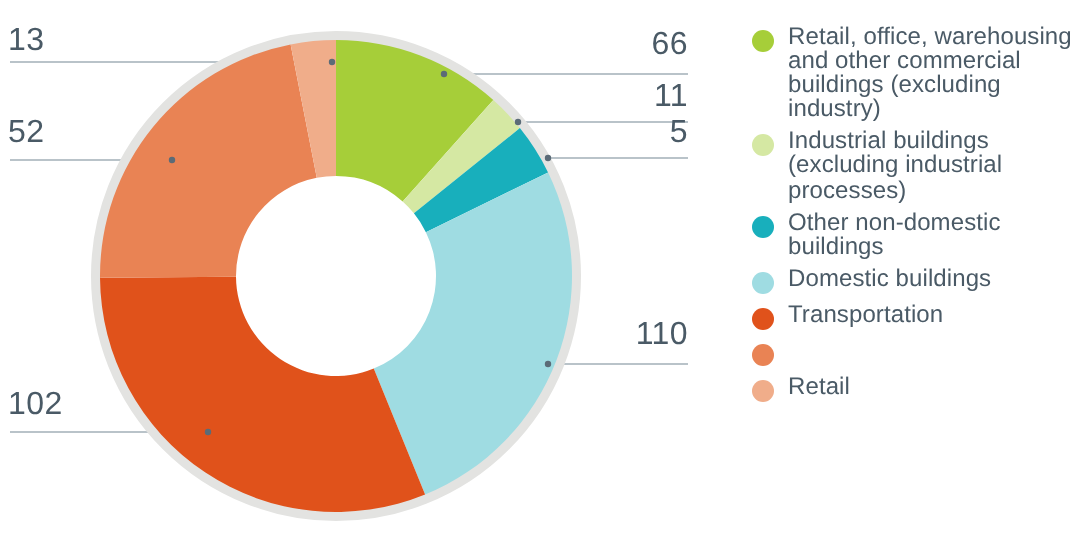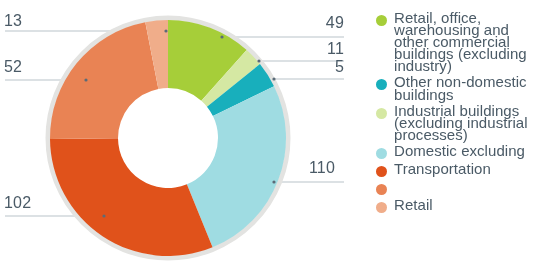--- a/index.html
+++ b/index.html
@@ -25,21 +25,21 @@
     margin-bottom:4px;
   }
   .legend-swatch{
     flex:0 0 auto;
     width:11px;height:11px;
     border-radius:50%;
     margin-top:3px;
     margin-right:7px;
   }
   .legend-label{
-    font-size:15px;
+    font-size:12px;
     line-height:12.1px;
     color:#4a5a66;
     letter-spacing:0.05px;
   }
   .value-label{
     position:absolute;
     font-size:16px;
     color:#4a5a66;
     letter-spacing:0.2px;
     white-space:nowrap;
@@ -81,42 +81,42 @@
         <circle cx="259" cy="61" r="1.6" fill="#5b6b77"></circle>
         <circle cx="274" cy="79" r="1.6" fill="#5b6b77"></circle>
         <circle cx="274" cy="182" r="1.6" fill="#5b6b77"></circle>
       </g>
   </svg>
 
   <div id="value-labels-layer">
       <div class="value-label" style="left: 4px; top: 12px;">13</div>
       <div class="value-label" style="left: 4px; top: 58px;">52</div>
       <div class="value-label" style="left: 4px; top: 194px;">102</div>
-      <div class="value-label right" style="left: 300px; top: 14px; width: 44px;">49</div>
+      <div class="value-label right" style="left: 300px; top: 14px; width: 44px;">66</div>
       <div class="value-label right" style="left: 300px; top: 40px; width: 44px;">11</div>
       <div class="value-label right" style="left: 300px; top: 58px; width: 44px;">5</div>
-      <div class="value-label right" style="left: 300px; top: 159px; width: 44px; text-align: center;">110</div>
+      <div class="value-label right" style="left: 300px; top: 159px; width: 44px;">110</div>
     </div>
 
   <div class="legend" id="legend">
       <div class="legend-item">
         <span class="legend-swatch" style="background: rgb(166, 206, 57);"></span>
         <span class="legend-label">Retail, office, warehousing and other commercial buildings (excluding industry)</span>
       </div>
       <div class="legend-item">
+        <span class="legend-swatch" style="background: rgb(213, 232, 163);"></span>
+        <span class="legend-label">Industrial buildings (excluding industrial processes)</span>
+      </div>
+      <div class="legend-item">
         <span class="legend-swatch" style="background: rgb(24, 175, 188);"></span>
         <span class="legend-label">Other non-domestic buildings</span>
       </div>
       <div class="legend-item">
-        <span class="legend-swatch" style="background: rgb(213, 232, 163);"></span>
-        <span class="legend-label">Industrial buildings (excluding industrial processes)</span>
-      </div>
-      <div class="legend-item">
         <span class="legend-swatch" style="background: rgb(159, 220, 226);"></span>
-        <span class="legend-label">Domestic excluding</span>
+        <span class="legend-label">Domestic buildings</span>
       </div>
       <div class="legend-item">
         <span class="legend-swatch" style="background: rgb(224, 82, 27);"></span>
         <span class="legend-label">Transportation</span>
       </div>
       <div class="legend-item">
         <span class="legend-swatch" style="background: rgb(233, 131, 84);"></span>
       </div>
       <div class="legend-item">
         <span class="legend-swatch" style="background: rgb(240, 173, 138);"></span>

